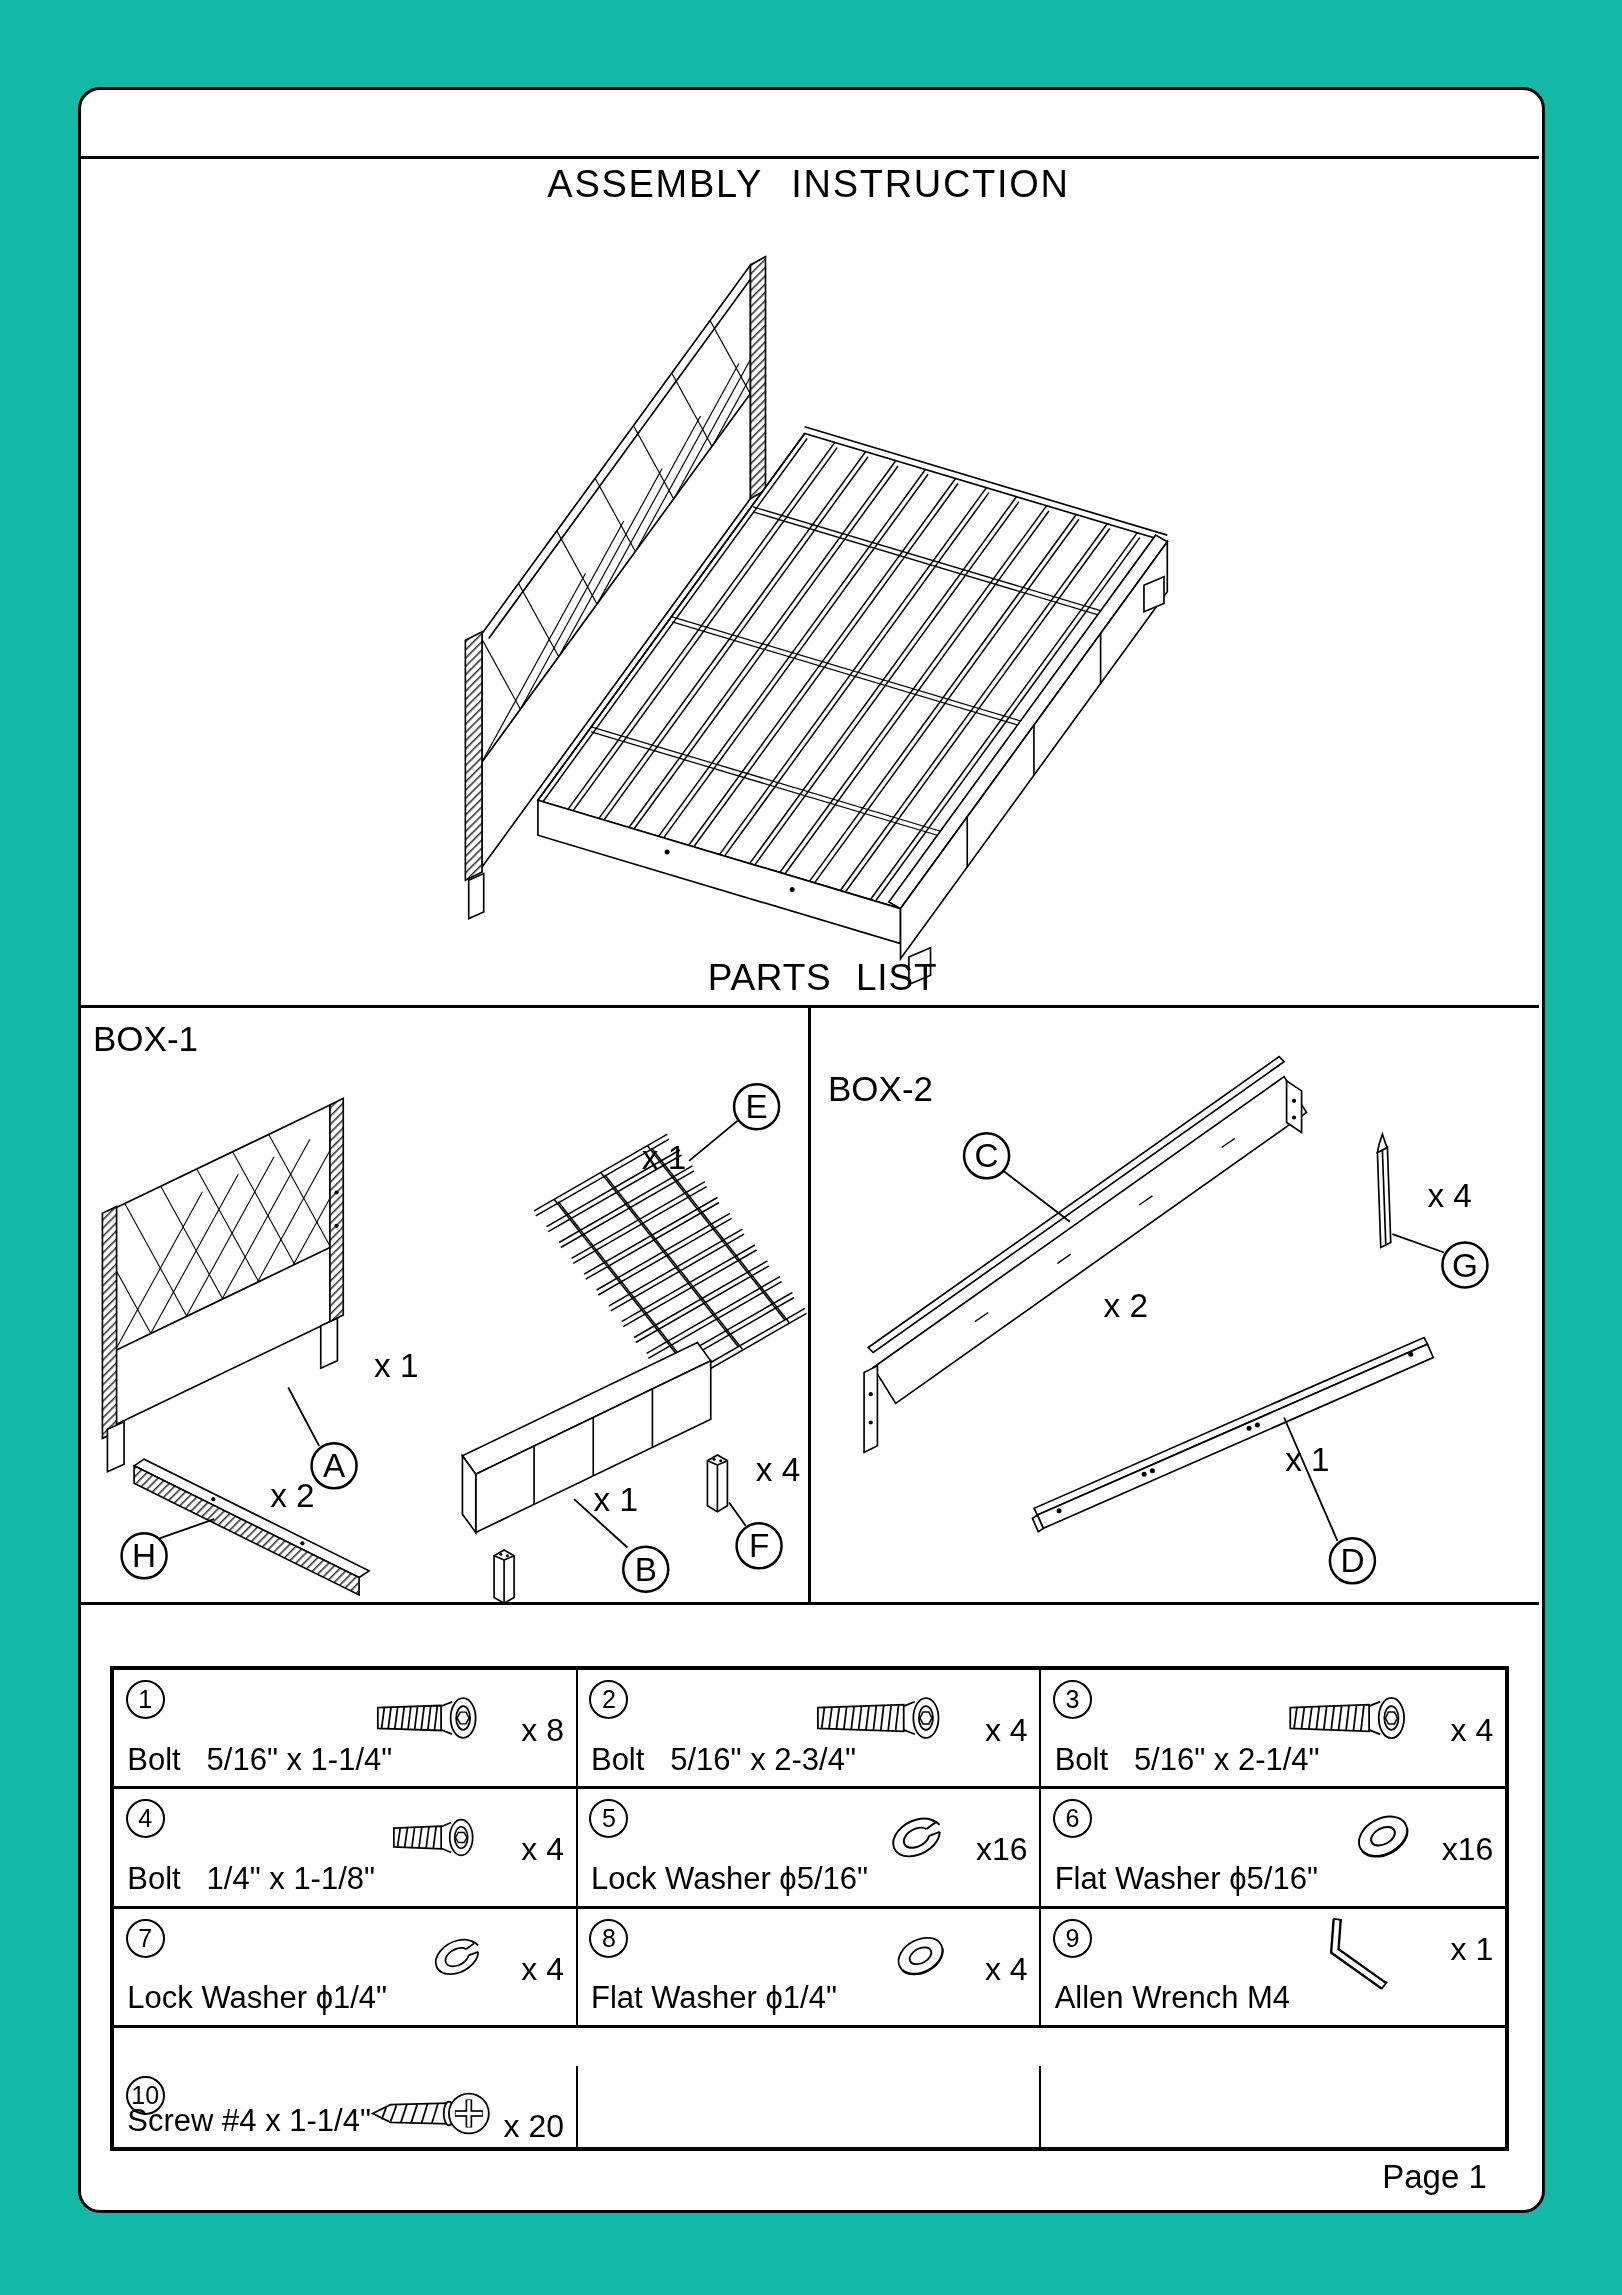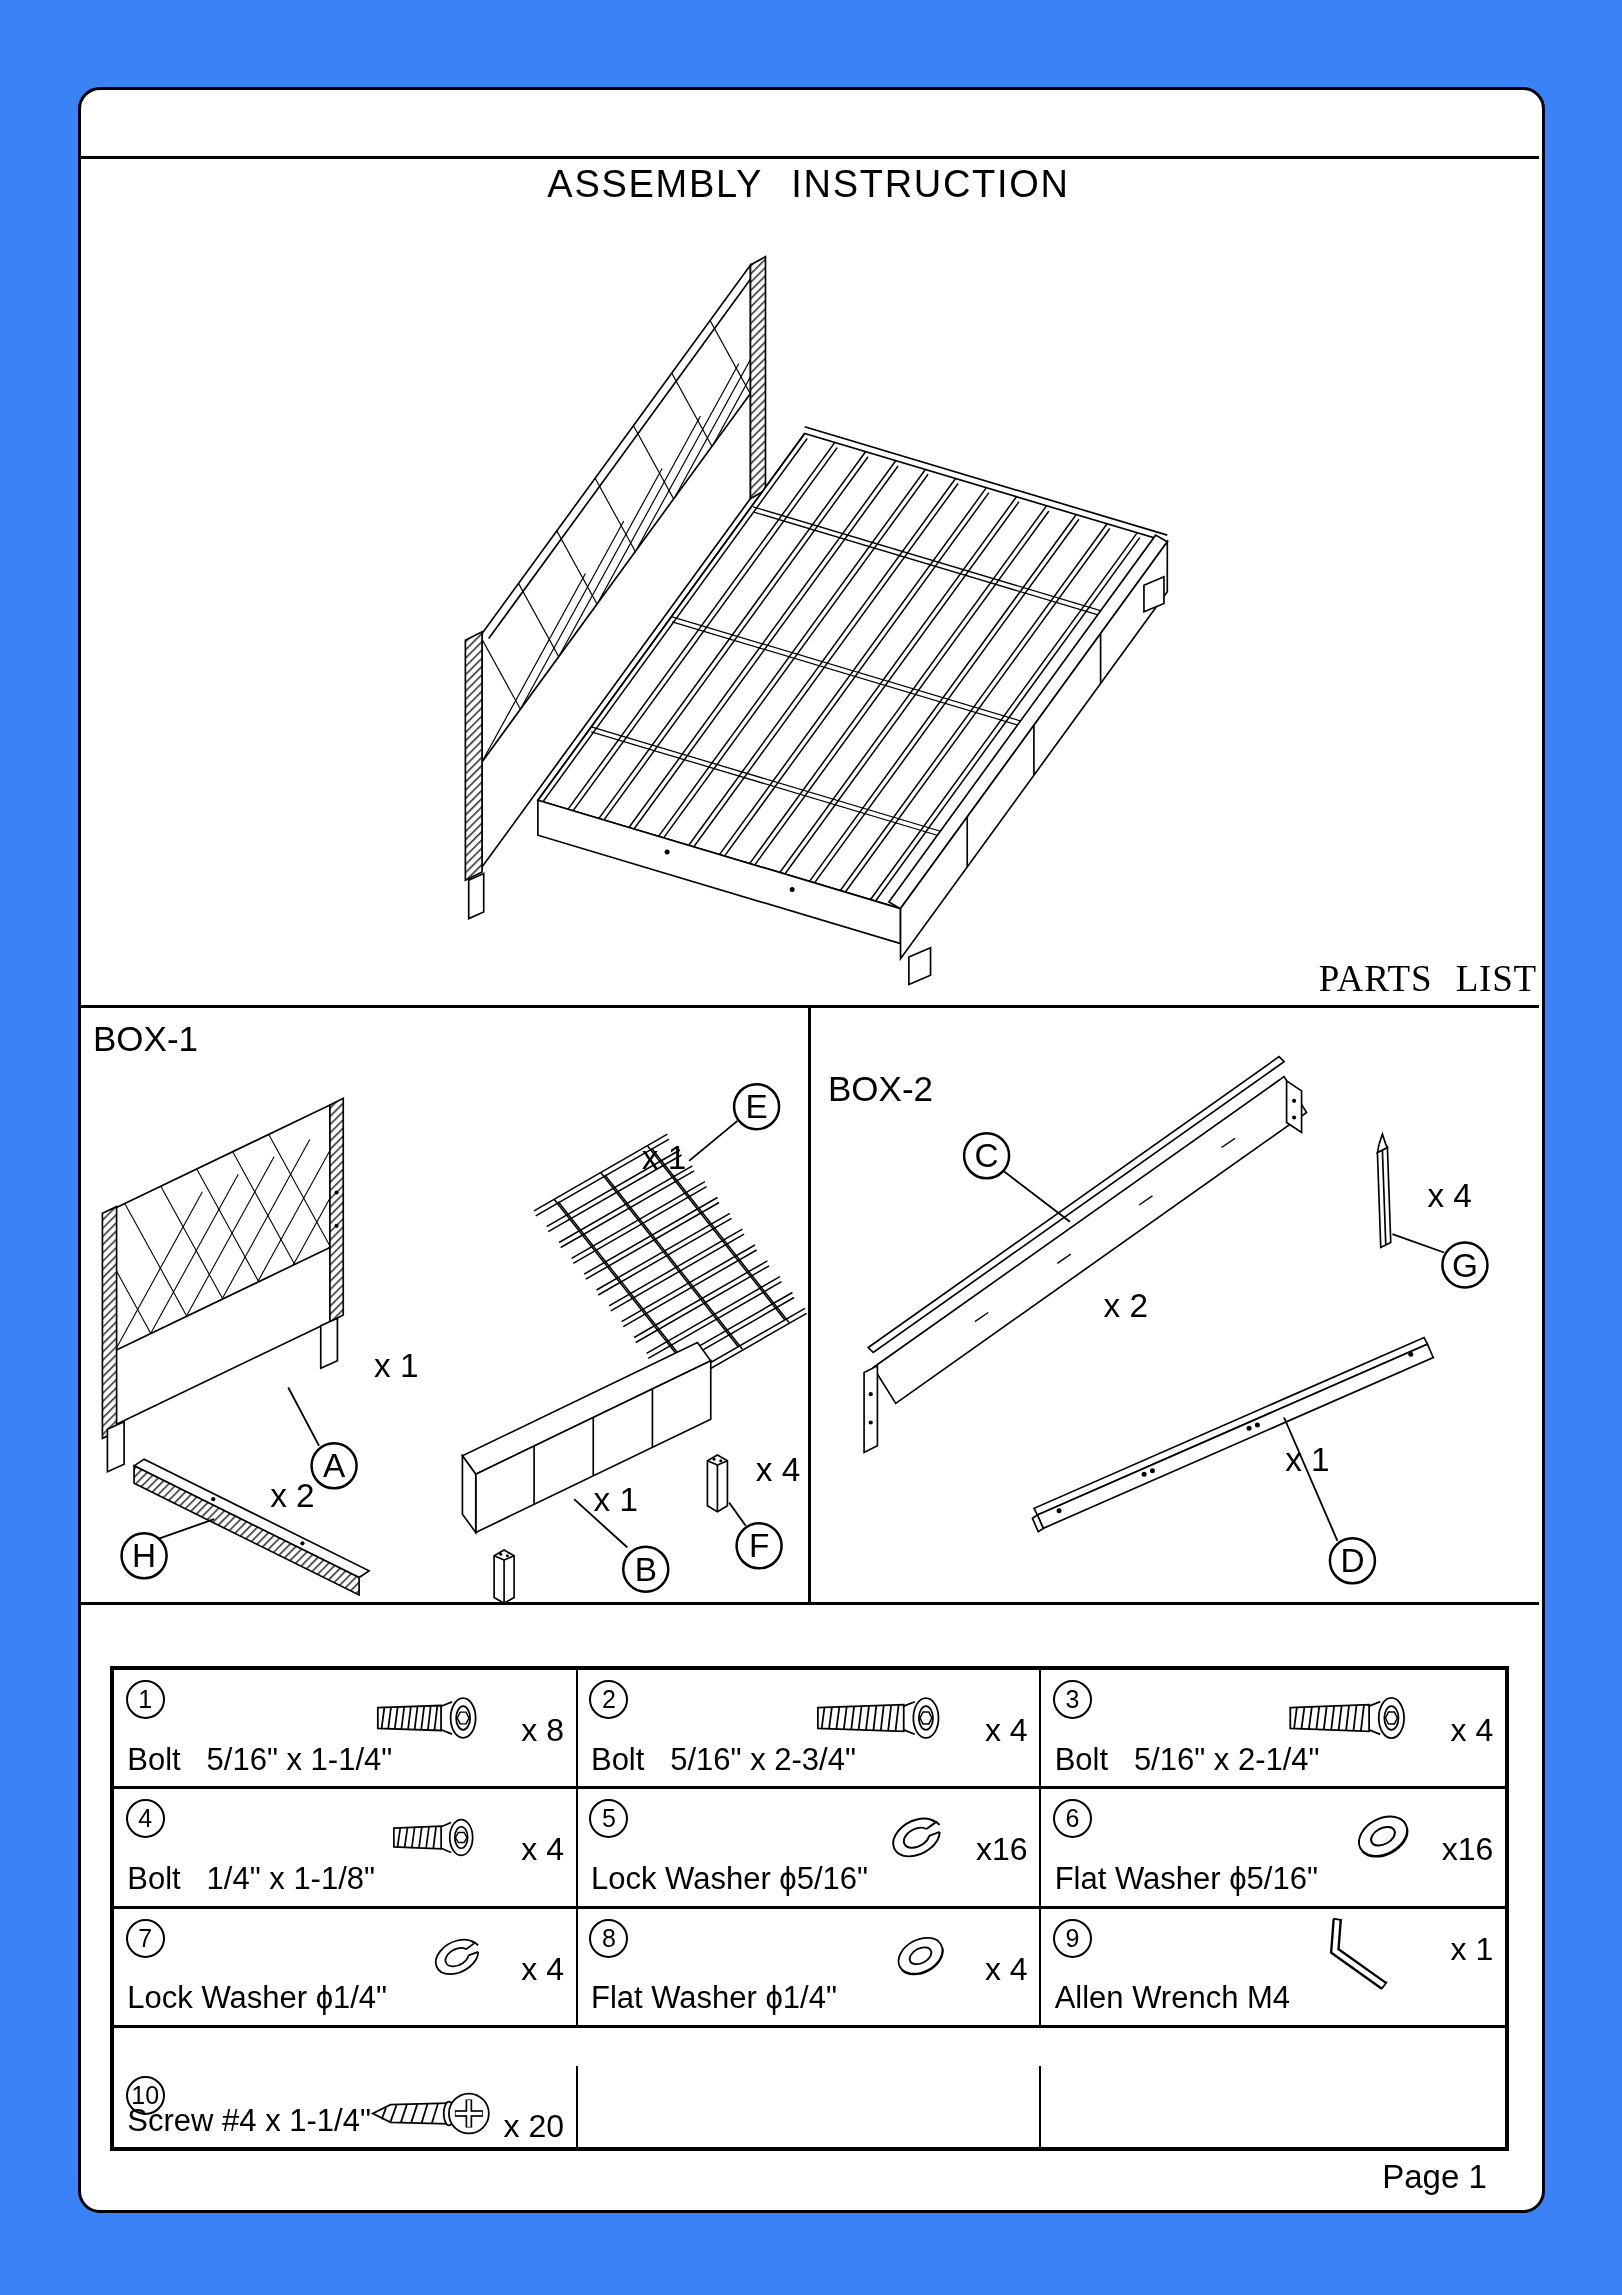--- a/index.html
+++ b/index.html
@@ -1,24 +1,24 @@
 <!DOCTYPE html>
 <html style="font-size:13.3px"><head>
 <meta charset="utf-8">
 <style>
   html,body{margin:0;padding:0;background:#fff;}
-  .sheet{position:relative;width:1623px;height:2295px;background:#3b82f6;overflow:hidden;
+  .sheet{position:relative;width:1623px;height:2295px;background:#14b8a6;overflow:hidden;
          font-family:"Liberation Sans",sans-serif;color:#000;}
   .frame{position:absolute;left:78px;top:87px;width:1461px;height:2120px;
          border:3.3px solid #000;border-radius:22px;background:#fff;}
   .rule{position:absolute;background:#000;}
   .doc-title{position:absolute;left:78px;top:163px;width:1461px;text-align:center;
              font-size:38px;letter-spacing:1.7px;word-spacing:16.7px;}
-  .section-title{position:absolute;left:76px;width:1461px;text-align:right;
-             font-size:37px;letter-spacing:0.8px;word-spacing:13.3px;font-family:Liberation Serif, serif;}
+  .section-title{position:absolute;left:92px;width:1461px;text-align:center;
+             font-size:37px;letter-spacing:0.8px;word-spacing:13.3px;}
   .box-label{position:absolute;font-size:35px;}
   svg text{font-family:"Liberation Sans",sans-serif;fill:#000;}
   
   .hw-table{position:absolute;left:110px;top:1666px;width:1399px;height:485px;
             display:grid;grid-template-columns:1fr 1fr 1fr;grid-template-rows:1fr 1fr 1fr 1fr;
             border:4.2px solid #000;box-sizing:border-box;background:#fff;}
   .hw-cell{position:relative;border-right:2.5px solid #000;border-bottom:3.3px solid #000;background:#fff;}
   .hw-cell.col3{border-right:none;}
   .hw-cell.row4{border-bottom:none;margin-top:38px;}
   .hw-num{position:absolute;left:11.7px;top:10px;width:39px;height:39px;border:2.5px solid #000;

